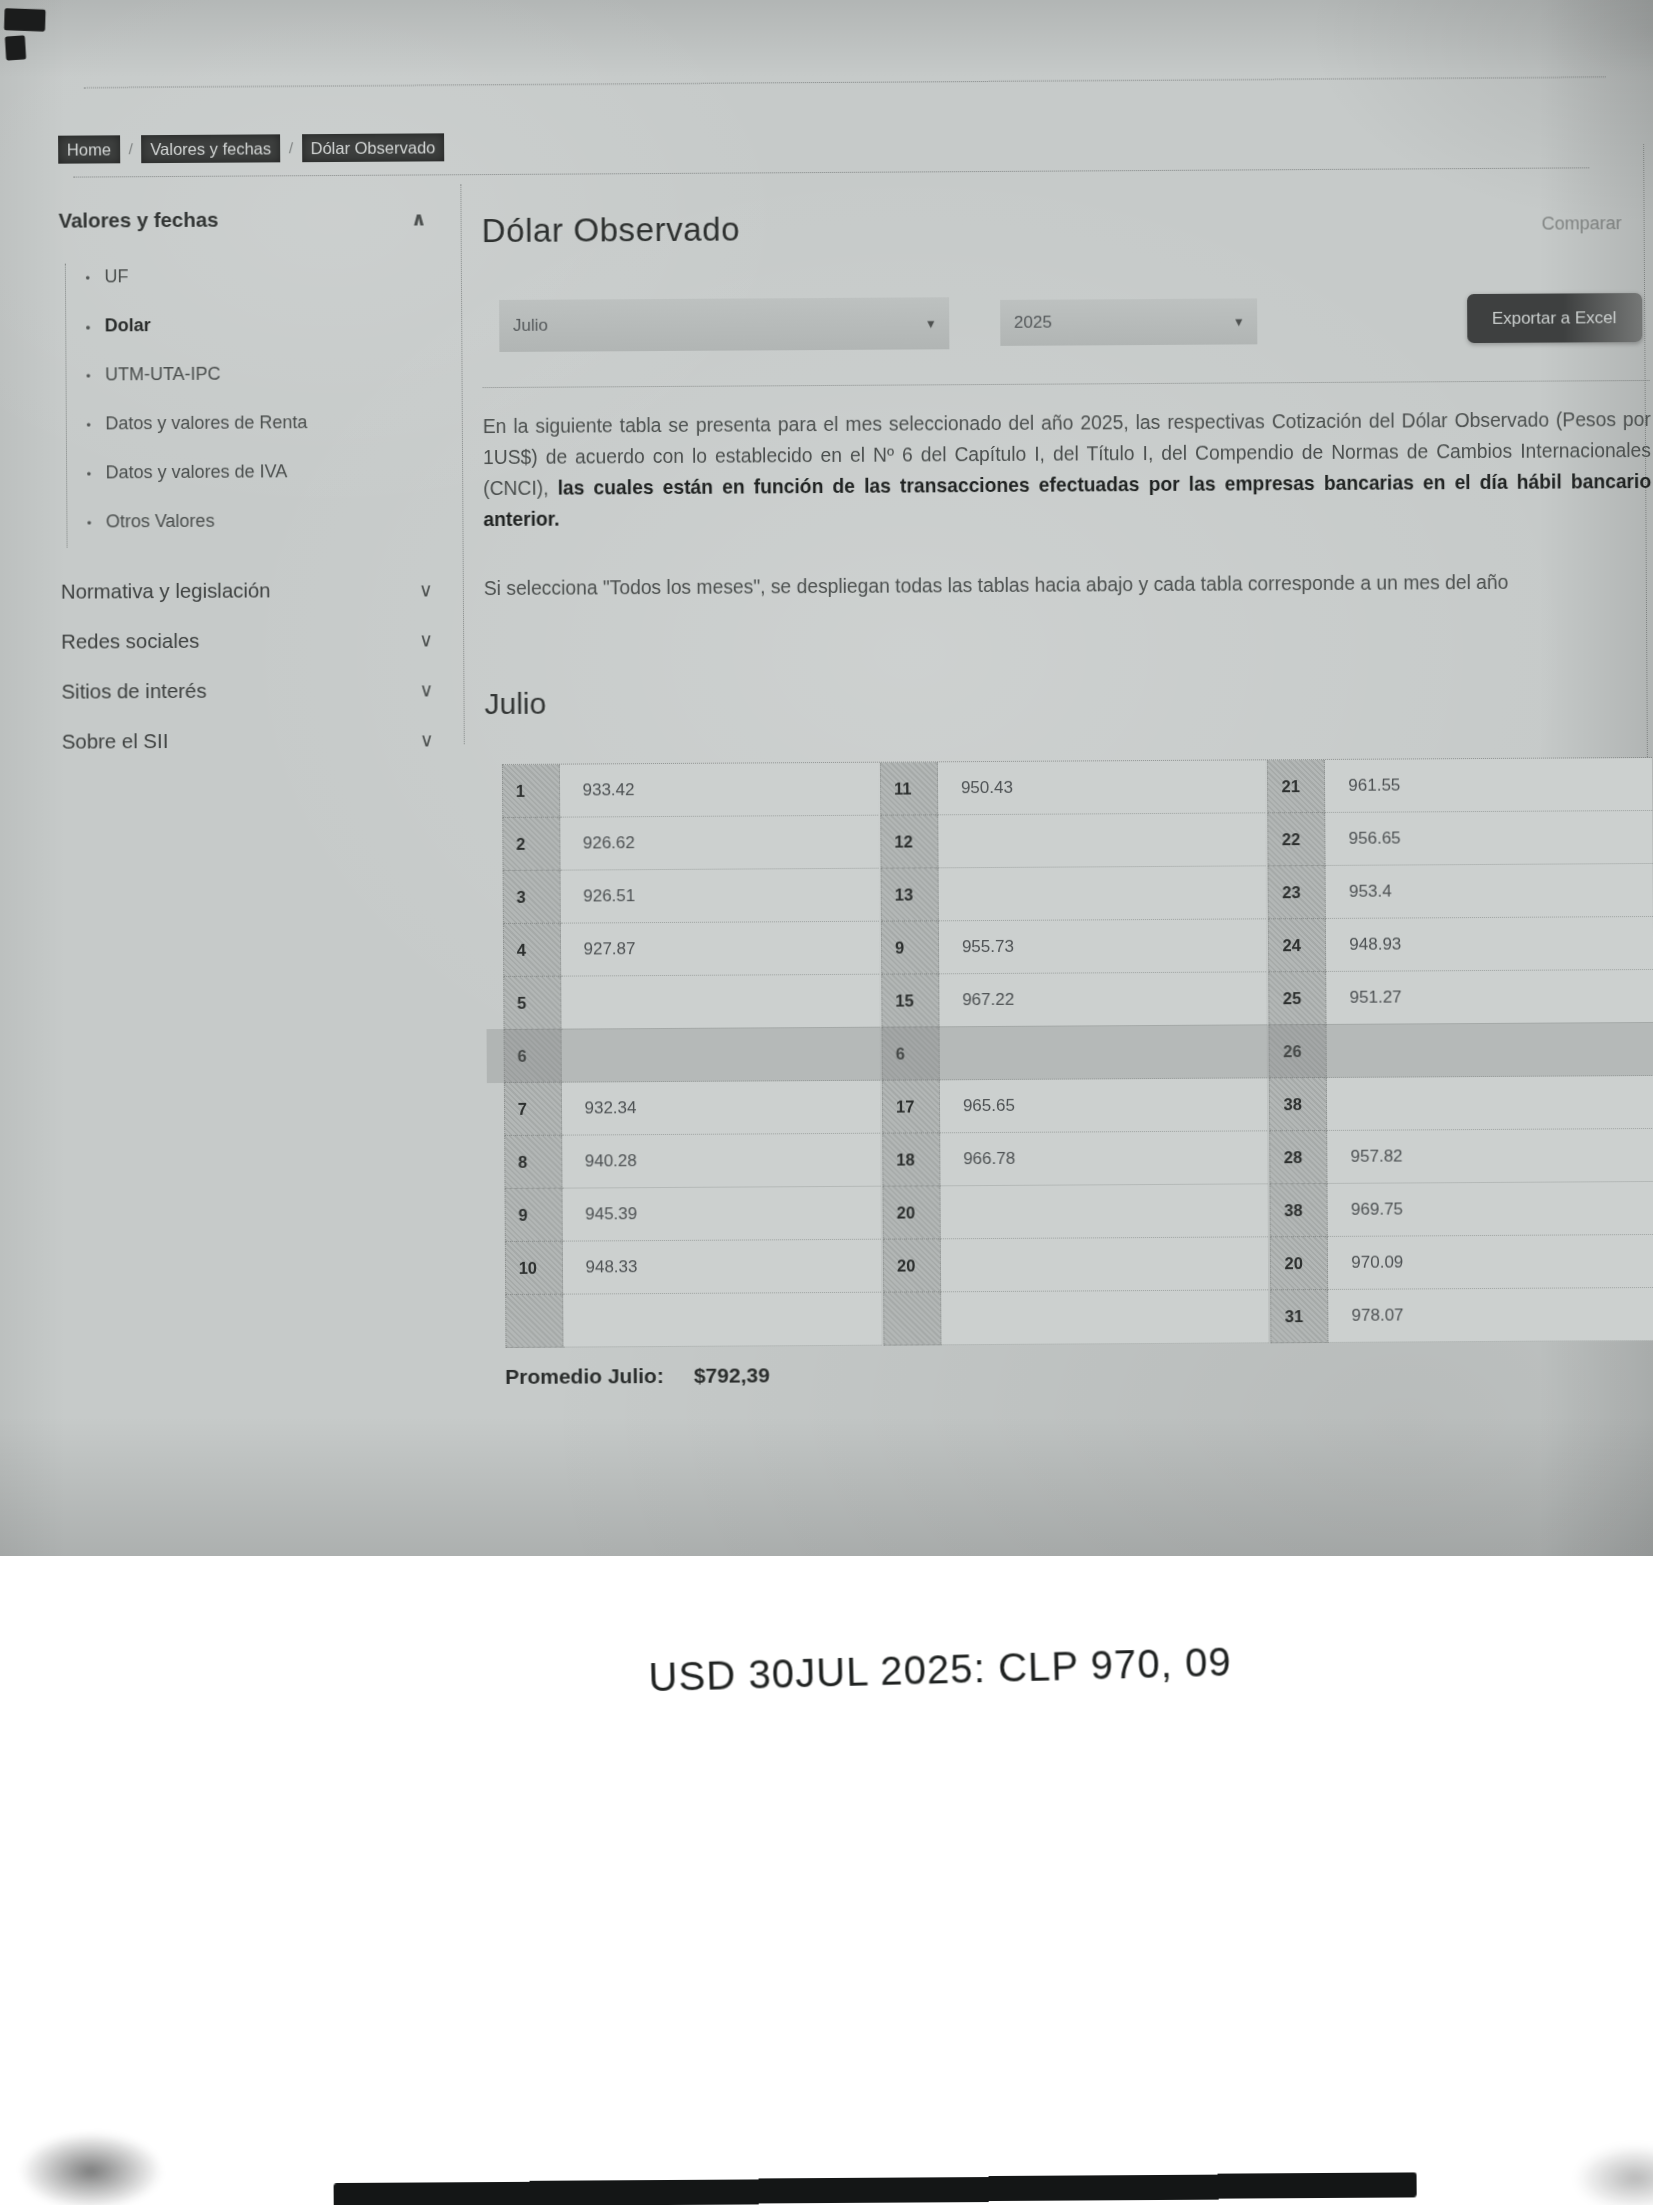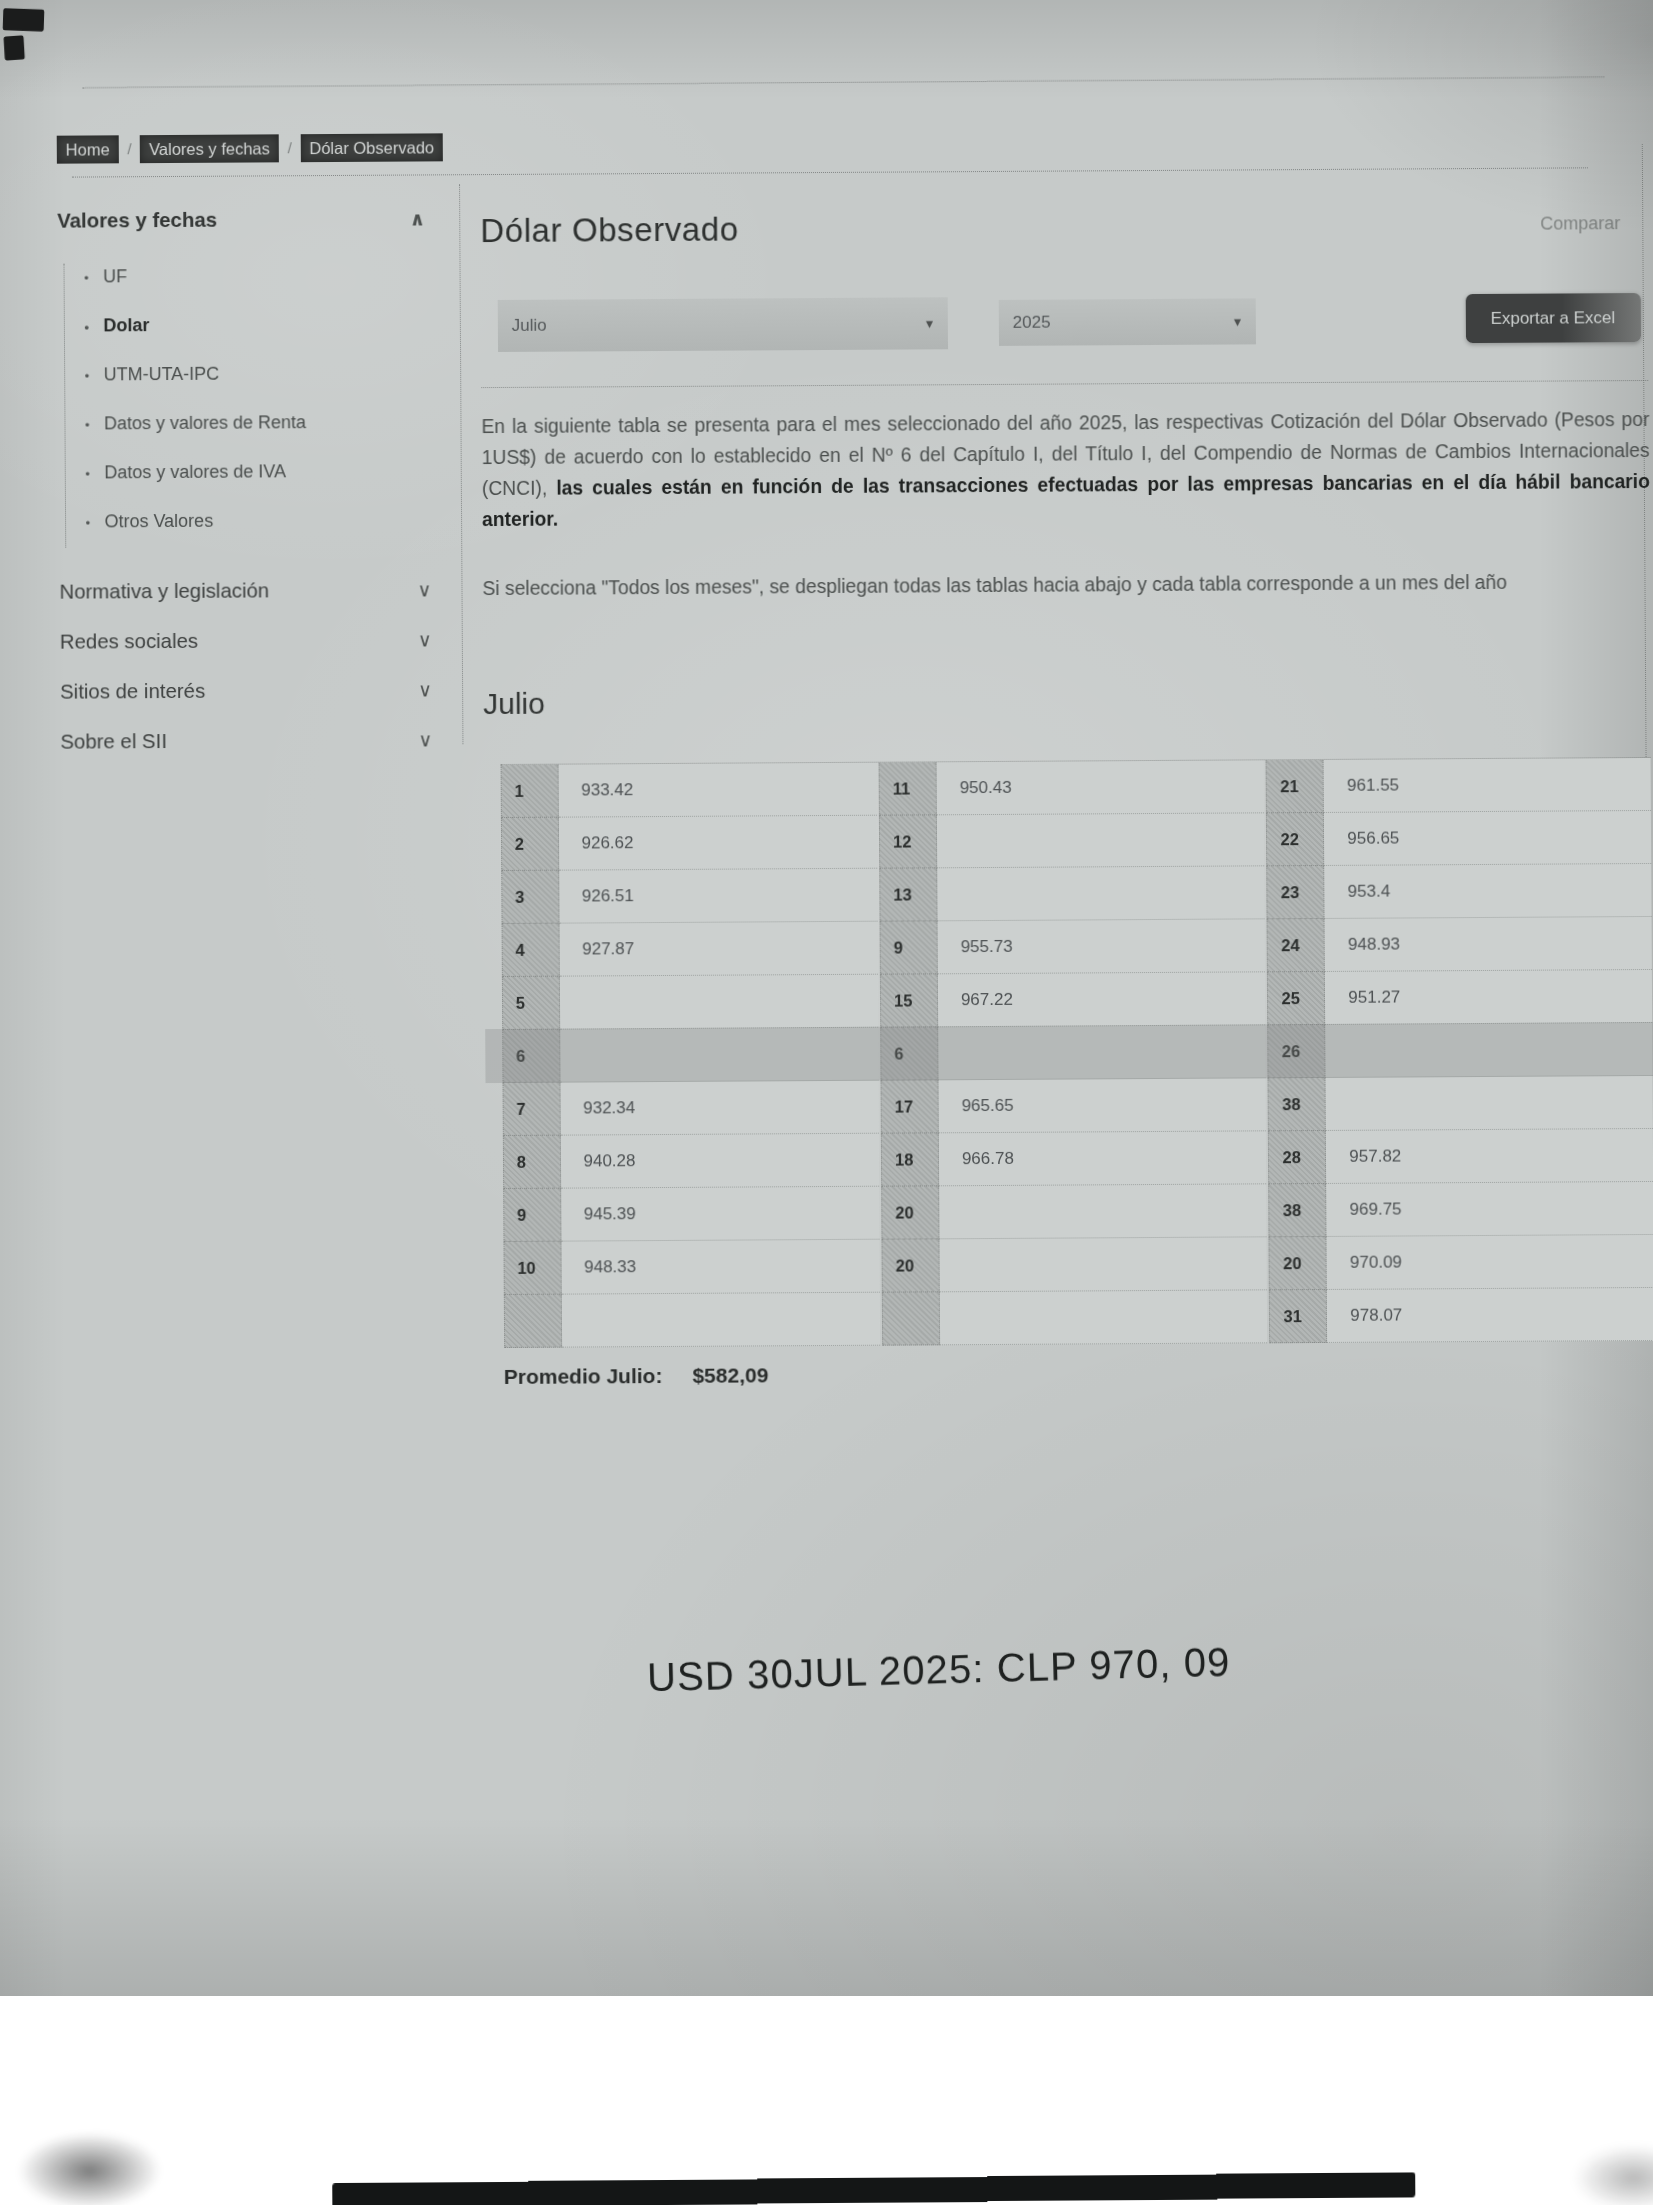--- a/index.html
+++ b/index.html
@@ -1,17 +1,17 @@
 <!DOCTYPE html>
 <html style="font-size:8.8px"><head>
 <meta charset="utf-8">
 <style>
   html,body{margin:0;padding:0;width:1654px;height:2205px;overflow:hidden;
     font-family:"Liberation Sans","DejaVu Sans",sans-serif;}
-  .photo{position:absolute;inset:0;width:1654px;height:1996px;
+  .photo{position:absolute;inset:0;width:1654px;height:1556px;
     background:
       radial-gradient(772px 496px at 20% 14%, rgba(255,255,255,0.10), transparent 62%),
       radial-gradient(992px 717px at 55% 42%, rgba(255,255,255,0.13), transparent 70%),
       radial-gradient(1213px 882px at 85% 92%, rgba(0,0,0,0.07), transparent 72%),
       radial-gradient(496px 276px at 100% 2%, rgba(0,0,0,0.10), transparent 70%),
       linear-gradient(180deg, rgba(0,0,0,0.10), rgba(0,0,0,0) 5%, rgba(0,0,0,0) 91%, rgba(0,0,0,0.13)),
       linear-gradient(90deg, rgba(0,0,0,0.05), rgba(0,0,0,0) 4%, rgba(0,0,0,0) 93%, rgba(0,0,0,0.11)),
       #c6cac9;}
   .content{position:absolute;inset:0;transform:rotate(-0.35deg);filter:blur(0.4px);}
 
@@ -331,20 +331,20 @@
             </div>
             <div class="trow">
               <div class="tday">31</div>
               <div class="tval">978.07</div>
             </div>
           </div>
         </div>
       <div class="row6-band"></div>
 
       <div class="average">
-        <span>Promedio Julio:</span><span class="aval">$582,09</span>
+        <span>Promedio Julio:</span><span class="aval">$792,39</span>
       </div>
 
       <div class="big-note">USD 30JUL 2025:  CLP 970, 09</div>
     </div>
   </div>
 </div>
 
 
 </body></html>

